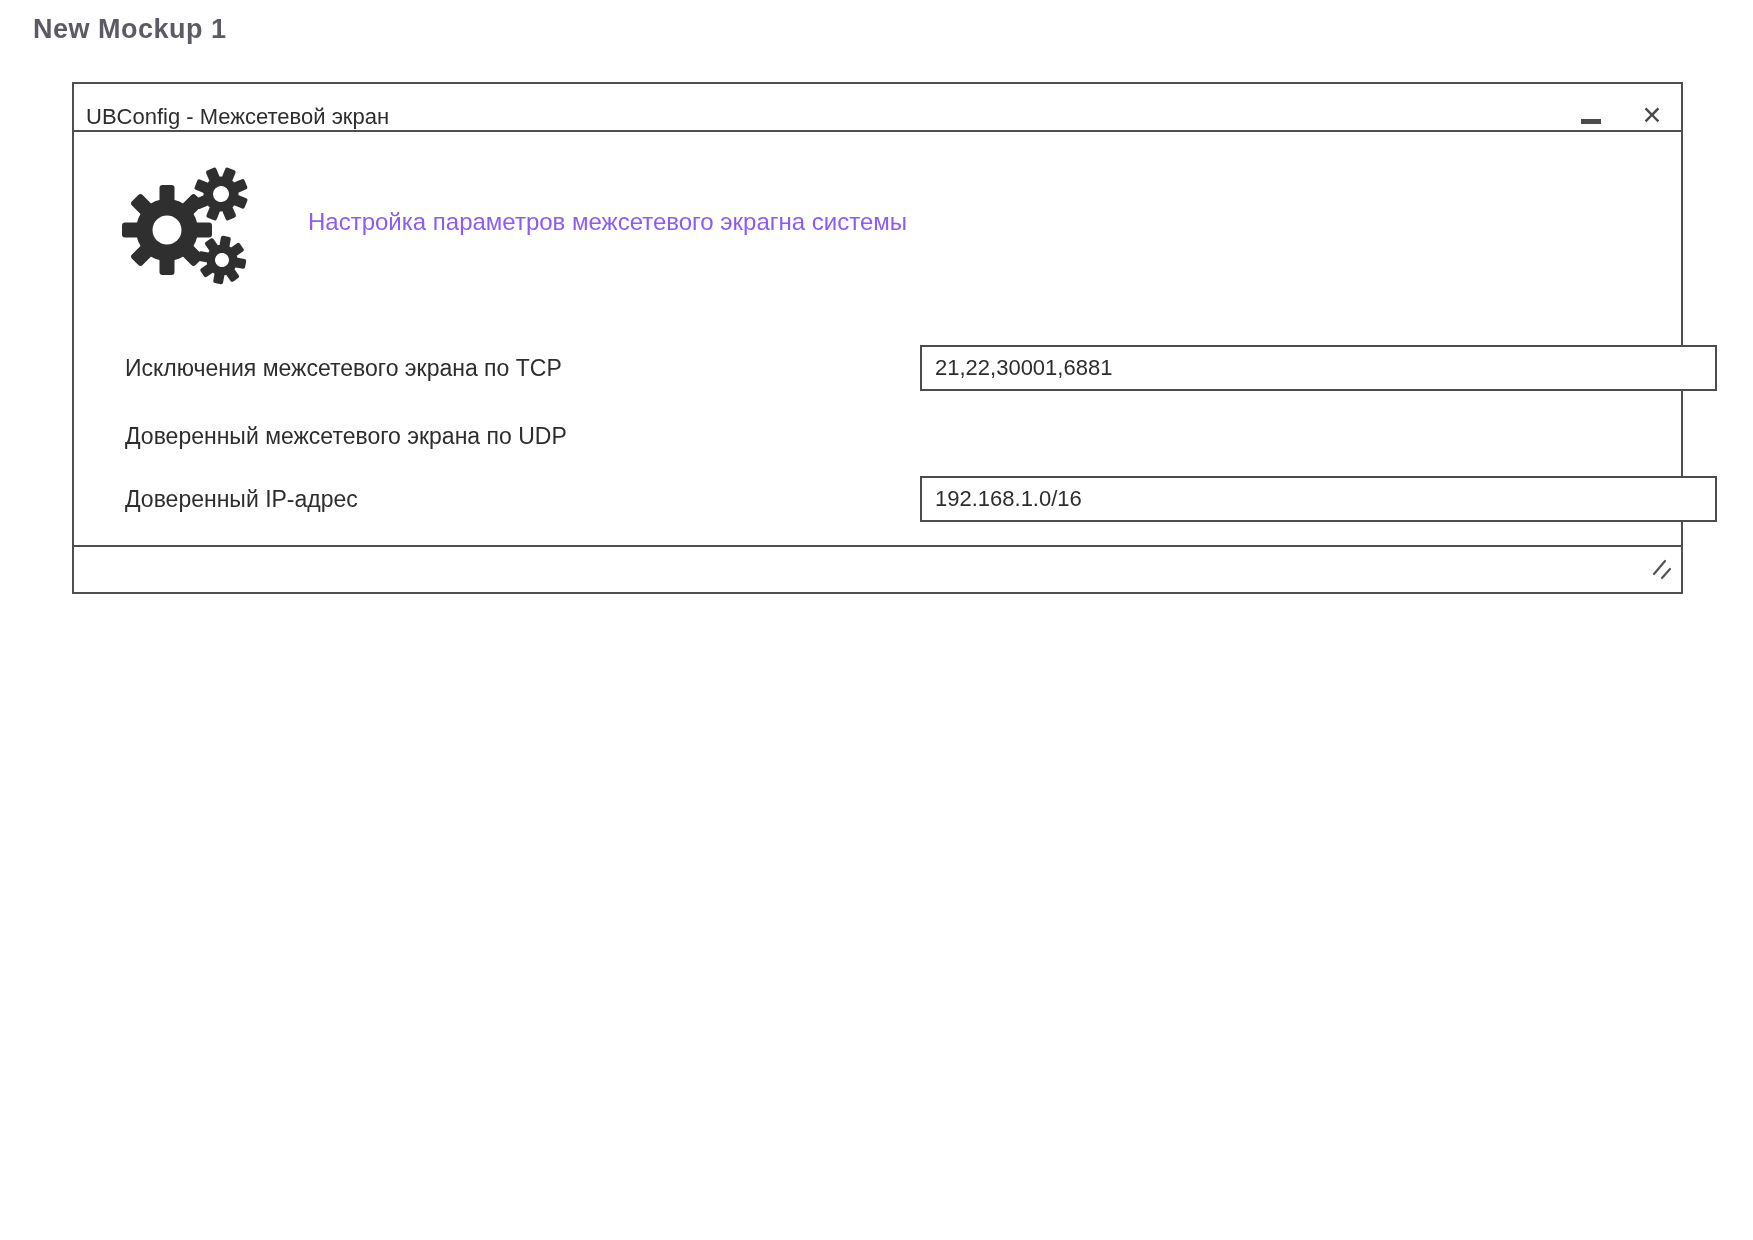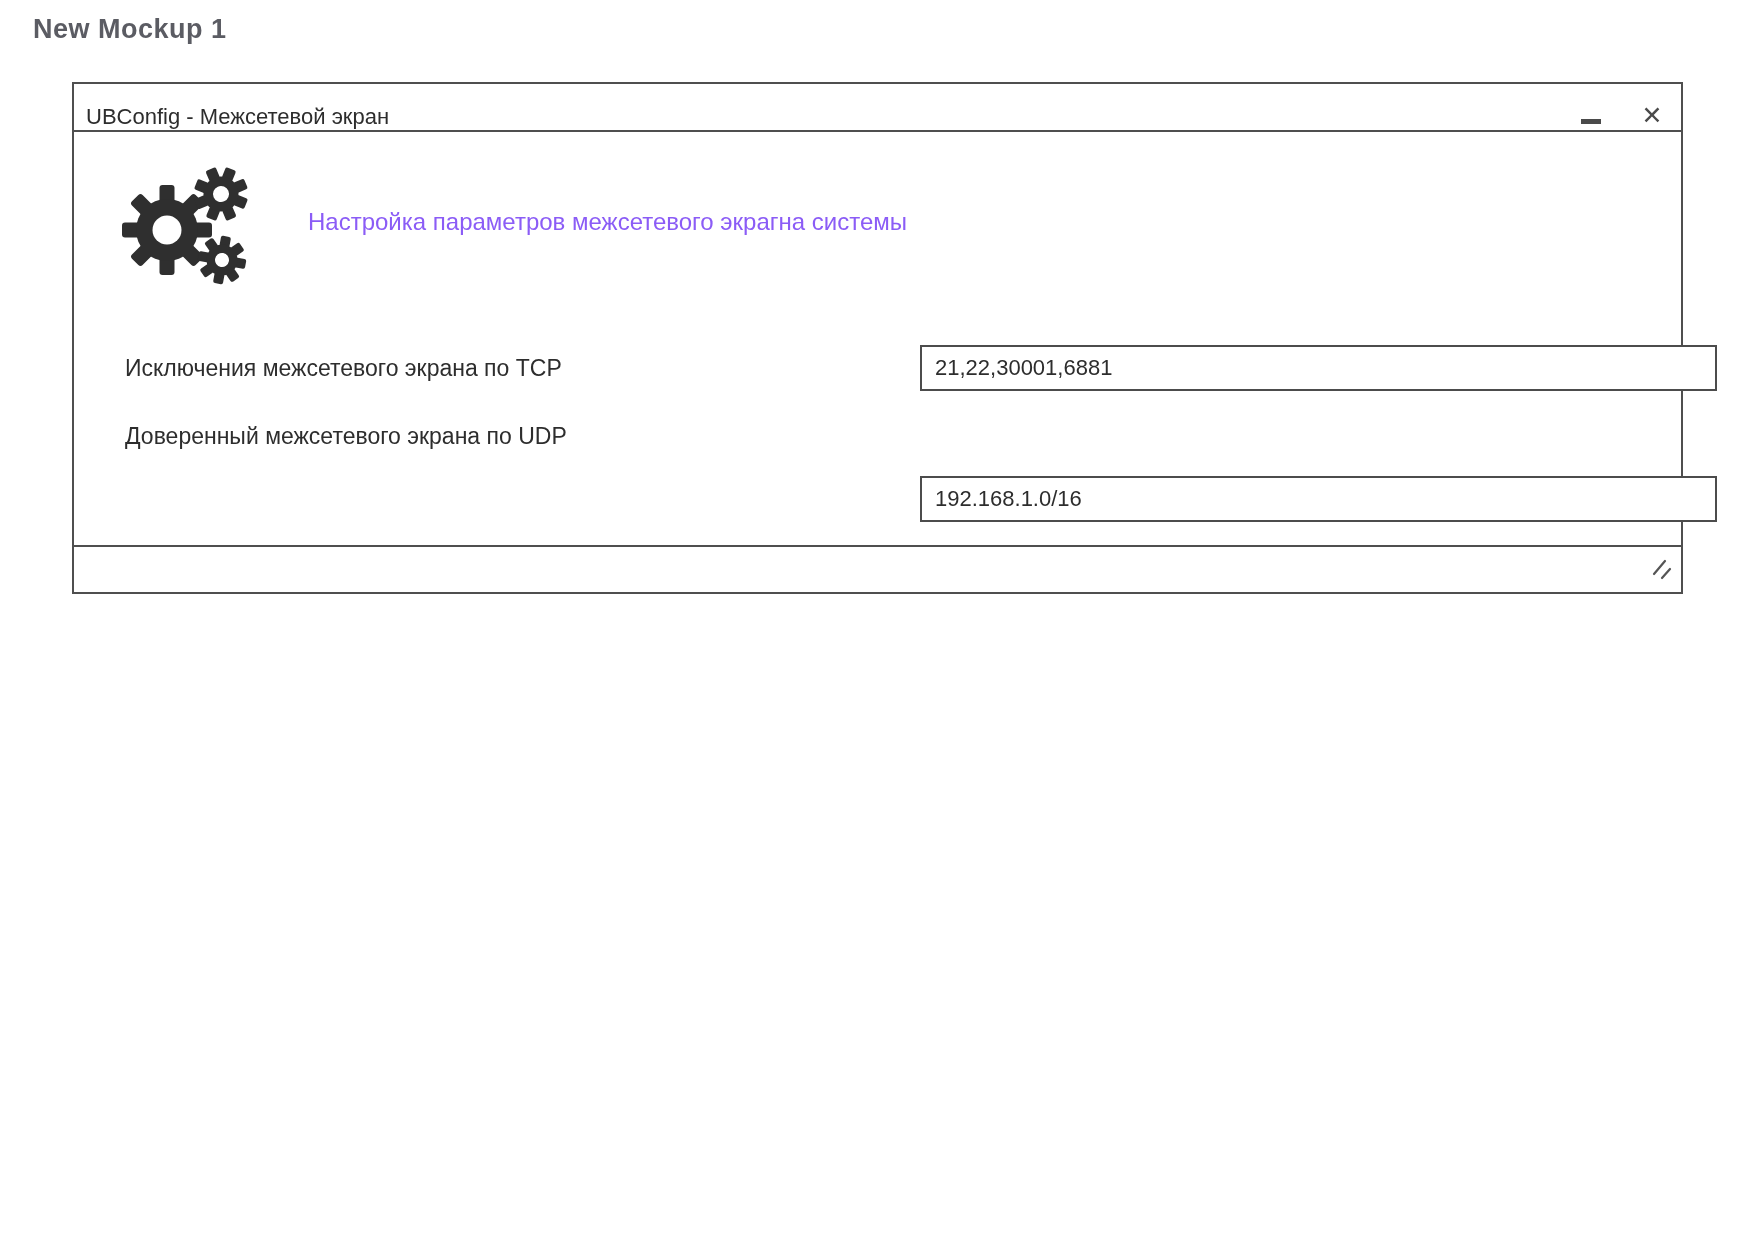--- a/index.html
+++ b/index.html
@@ -136,20 +136,21 @@
       </svg>
     </div>
 
     <div class="app-description">Настройка параметров межсетевого экрагна системы</div>
 
     <div class="field-label row-1">Исключения межсетевого экрана по TCP</div>
     <input class="field-input row-1" type="text" value="21,22,30001,6881" style="">
 
     <div class="field-label row-2">Доверенный межсетевого экрана по UDP</div>
 
+    <div class="field-label row-3">Доверенный IP-адрес</div>
     <input class="field-input row-3" type="text" value="192.168.1.0/16" style="">
 
   </div>
 
   <div class="statusbar">
     <span class="statusbar-text"></span>
     <div class="resize-handle">
       <svg width="24" height="24" viewBox="0 0 24 24" xmlns="http://www.w3.org/2000/svg">
         <path d="M4 16 L15 3" stroke="#555555" stroke-width="2.2" fill="none" stroke-linecap="round"></path>
         <path d="M12 20 L20 11" stroke="#555555" stroke-width="2.2" fill="none" stroke-linecap="round"></path>

